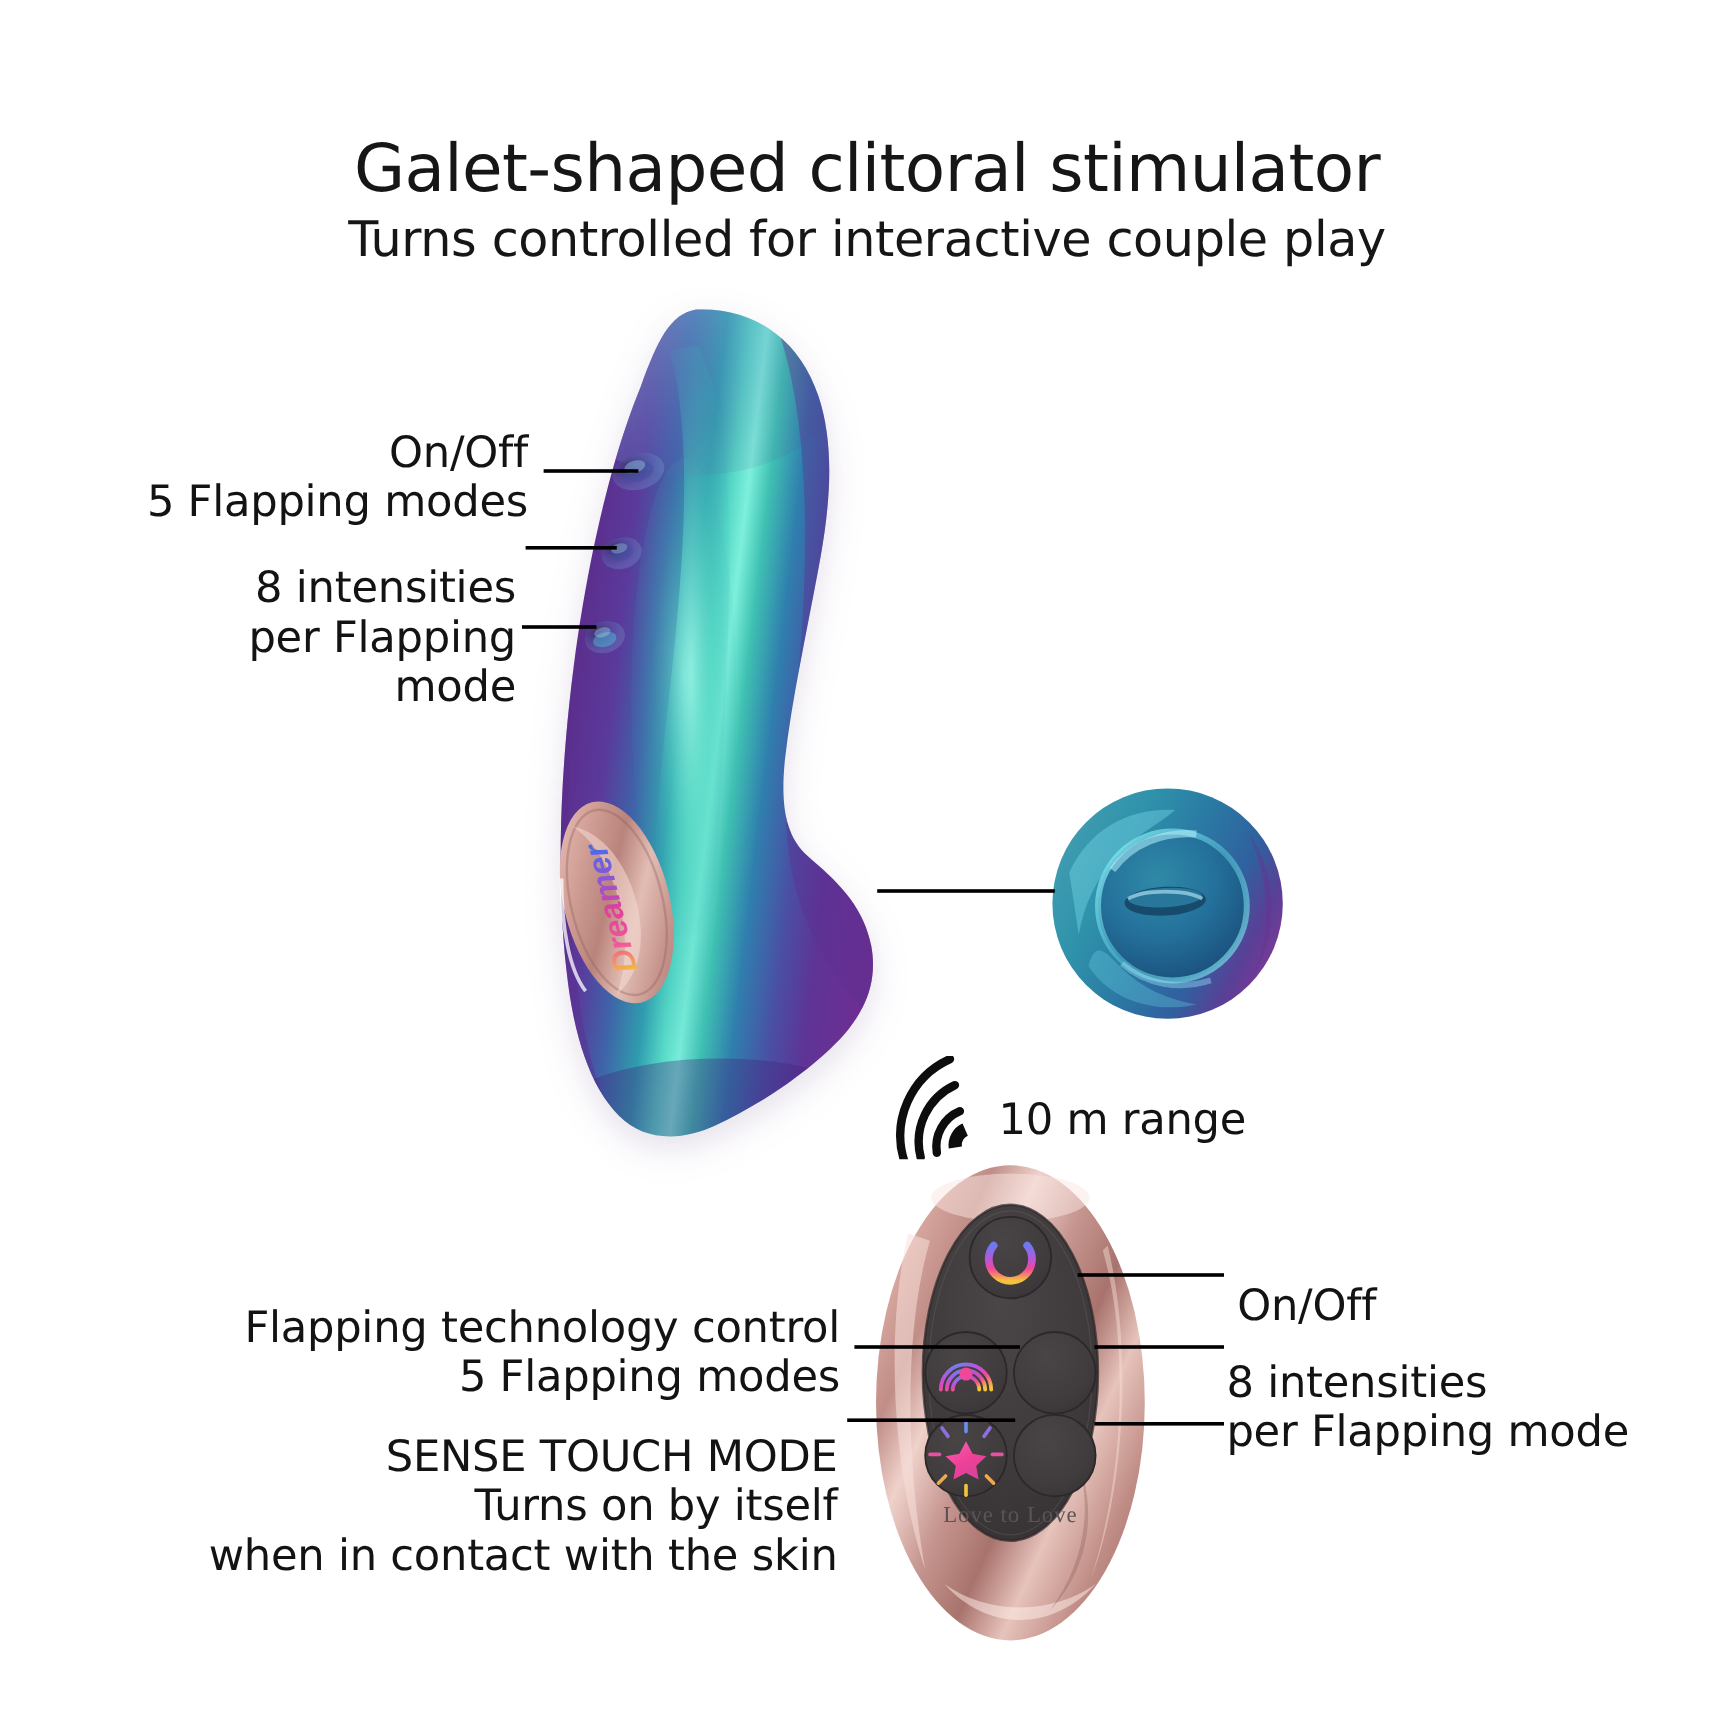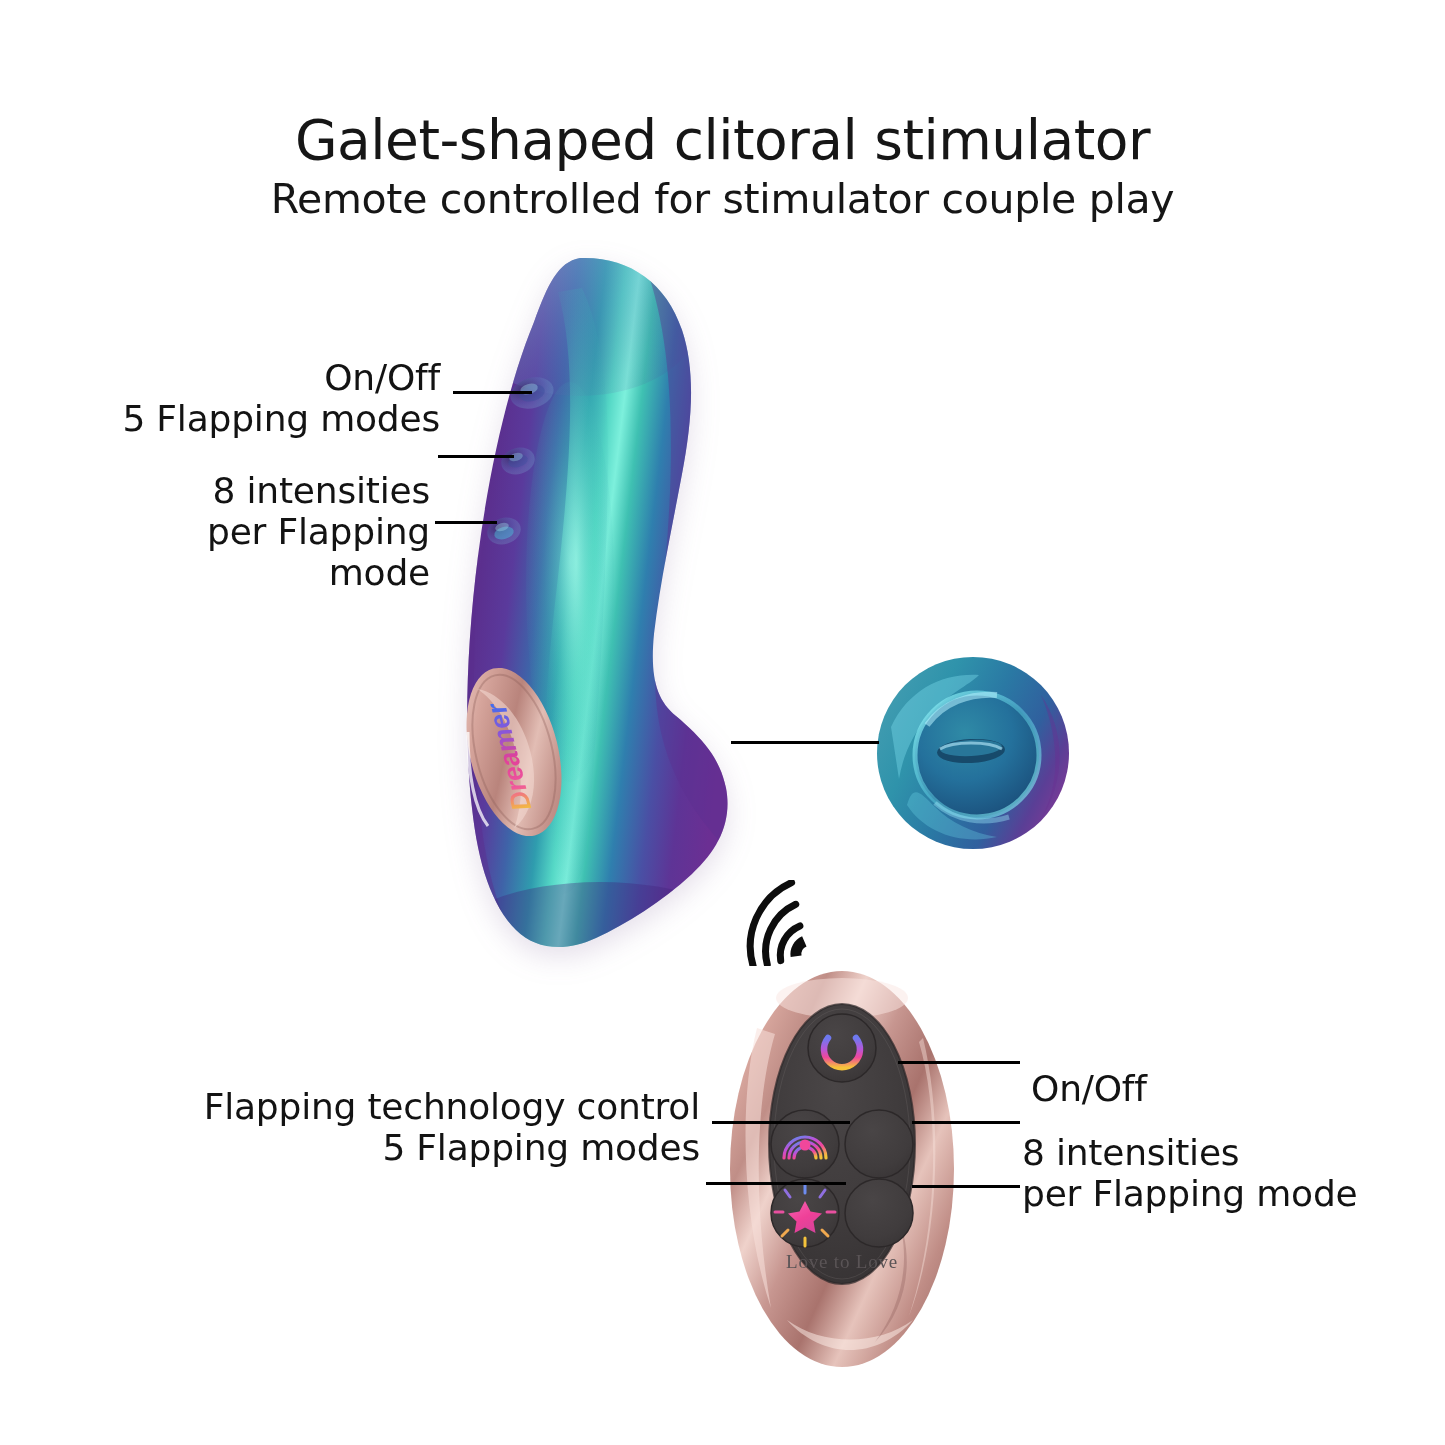--- a/index.html
+++ b/index.html
@@ -46,21 +46,21 @@
   .remote-wrap{position:absolute;left:727px;top:968px;width:230px;height:402px;}
 
   .btn-icon{position:absolute;}
 </style>
 </head>
 <body>
 
 <div class="stage">
 
   <div class="title">Galet-shaped clitoral stimulator</div>
-  <div class="subtitle">Remote controlled for stimulator couple play</div>
+  <div class="subtitle">Turns controlled for interactive couple play</div>
 
   <div class="device-wrap">
     <svg class="device" viewBox="0 0 340 700" xmlns="http://www.w3.org/2000/svg">
       <defs>
         <linearGradient id="bodyG" x1="0" y1="0.3" x2="1" y2="0.62">
           <stop offset="0.00" stop-color="#6a3596"></stop>
           <stop offset="0.09" stop-color="#5b2f8e"></stop>
           <stop offset="0.20" stop-color="#5a3a9c"></stop>
           <stop offset="0.30" stop-color="#3f63a8"></stop>
           <stop offset="0.40" stop-color="#2f9cae"></stop>
@@ -225,20 +225,21 @@
   <div class="wifi">
     <svg viewBox="0 0 90 86" width="90" height="86" xmlns="http://www.w3.org/2000/svg">
       <g transform="rotate(-16 45 60)" fill="none" stroke="#0d0d0d" stroke-linecap="round">
         <path d="M12 80 A70 70 0 0 1 72 8" stroke-width="7"></path>
         <path d="M26 80 A52 52 0 0 1 70 30" stroke-width="7"></path>
         <path d="M40 80 A32 32 0 0 1 68 52" stroke-width="7"></path>
         <path d="M56 80 A14 14 0 0 1 68 68" stroke-width="11" stroke-linecap="butt"></path>
       </g>
     </svg>
   </div>
+  <div class="anno l" style="left:832px;top:885px;width:300px;">10 m range</div>
 
   <div class="remote-wrap">
     <svg viewBox="0 0 230 402" width="230" height="402" xmlns="http://www.w3.org/2000/svg">
       <defs>
         <linearGradient id="shellG" x1="0" y1="0.1" x2="1" y2="0.9">
           <stop offset="0" stop-color="#e7c0b8"></stop>
           <stop offset="0.10" stop-color="#d9a89f"></stop>
           <stop offset="0.22" stop-color="#c08e87"></stop>
           <stop offset="0.33" stop-color="#efd2cb"></stop>
           <stop offset="0.46" stop-color="#c79690"></stop>
@@ -362,17 +363,20 @@
 
   <div class="lead" style="left:712px;top:1121px;width:138px;"></div>
   <div class="lead" style="left:706px;top:1182px;width:140px;"></div>
 
   <div class="lead" style="left:898px;top:1061px;width:122px;"></div>
   <div class="lead" style="left:912px;top:1121px;width:108px;"></div>
   <div class="lead" style="left:912px;top:1185px;width:108px;"></div>
 
   <div class="anno r" style="left:190px;top:1058px;width:510px;">Flapping technology control
 5 Flapping modes</div>
+  <div class="anno r" style="left:150px;top:1166px;width:548px;">SENSE TOUCH MODE
+Turns on by itself
+when in contact with the skin</div>
   <div class="anno l" style="left:1031px;top:1040px;width:330px;">On/Off</div>
   <div class="anno l" style="left:1022px;top:1104px;width:400px;">8 intensities
 per Flapping mode</div>
 
 </div>
 
 </body></html>

